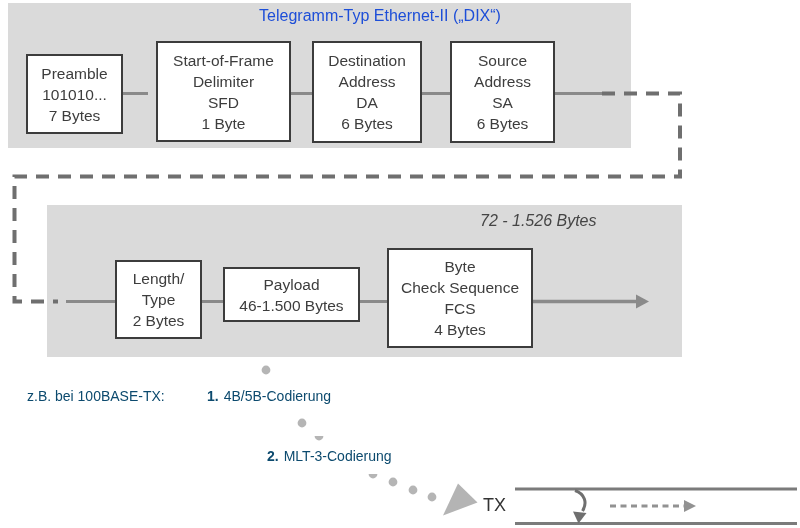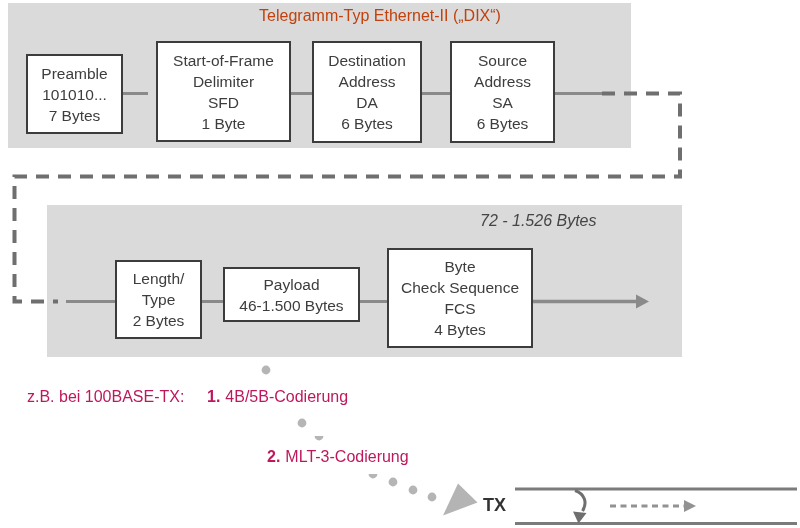--- a/index.html
+++ b/index.html
@@ -7,46 +7,46 @@
     position:relative;width:800px;height:528px;overflow:hidden;
     background:#fff;
     font-family:"Liberation Sans","DejaVu Sans",sans-serif;
     color:#3d3d3d;
   }
   .panel{position:absolute;background:#dadada;}
   #panel-top{left:8px;top:3px;width:623px;height:145px;}
   #panel-bottom{left:47px;top:205px;width:635px;height:152px;}
   .diagram-title{
     position:absolute;left:160px;top:7px;width:440px;
-    text-align:center;font-size:16px;color:#c2410c;
+    text-align:center;font-size:16px;color:#1d4ed8;
   }
   .size-label{
     position:absolute;left:480px;top:212px;width:188px;
     font-size:16px;color:#454545;font-style:italic;
   }
   svg.overlay{position:absolute;left:0;top:0;z-index:2;}
   .node{
     position:absolute;box-sizing:border-box;background:#fff;
     border:2px solid #3c3c3c;display:flex;flex-direction:column;
     align-items:center;justify-content:center;text-align:center;
     font-size:15.5px;line-height:21px;color:#3d3d3d;z-index:3;
   }
   #box-preamble{left:26px;top:54px;width:97px;height:80px;}
   #box-sfd{left:156px;top:41px;width:135px;height:101px;}
   #box-da{left:312px;top:41px;width:110px;height:102px;}
   #box-sa{left:450px;top:41px;width:105px;height:102px;}
   #box-lt{left:115px;top:260px;width:87px;height:79px;}
   #box-payload{left:223px;top:267px;width:137px;height:55px;}
   #box-fcs{left:387px;top:248px;width:146px;height:100px;}
-  .caption{position:absolute;font-size:16px;color:#be185d;z-index:3;white-space:nowrap;}
+  .caption{position:absolute;font-size:14px;color:#0c4a6e;z-index:3;white-space:nowrap;}
   #caption-example{left:27px;top:388px;}
   #caption-step1{left:207px;top:388px;text-align:right;}
   #caption-step2{left:267px;top:448px;}
   .step-num{font-weight:bold;margin-right:5px;}
-  #tx-label{left:483px;top:495px;font-size:18px;font-weight:bold;color:#333;}
+  #tx-label{left:483px;top:495px;font-size:18px;font-weight:normal;color:#333;}
 </style>
 </head>
 <body>
 
 <div id="canvas">
 
   <div id="panel-top" class="panel"></div>
   <div id="panel-bottom" class="panel"></div>
 
   <div class="diagram-title">Telegramm-Typ Ethernet-II („DIX“)</div>

